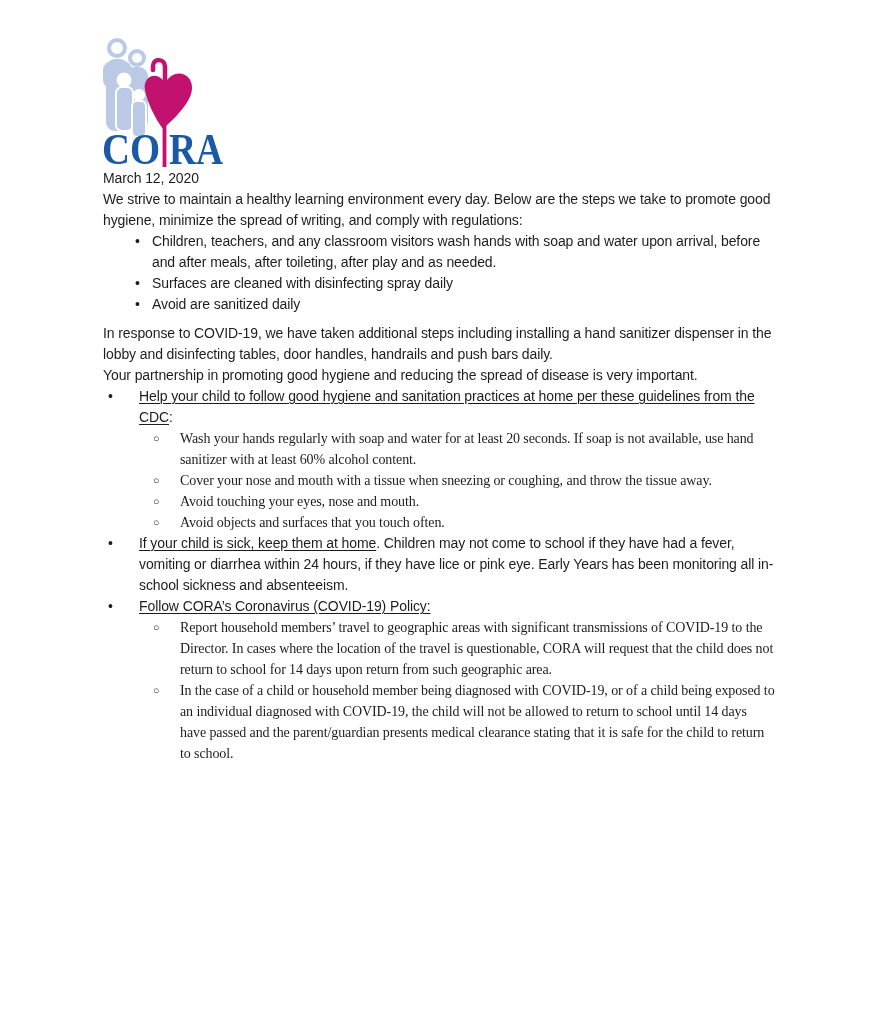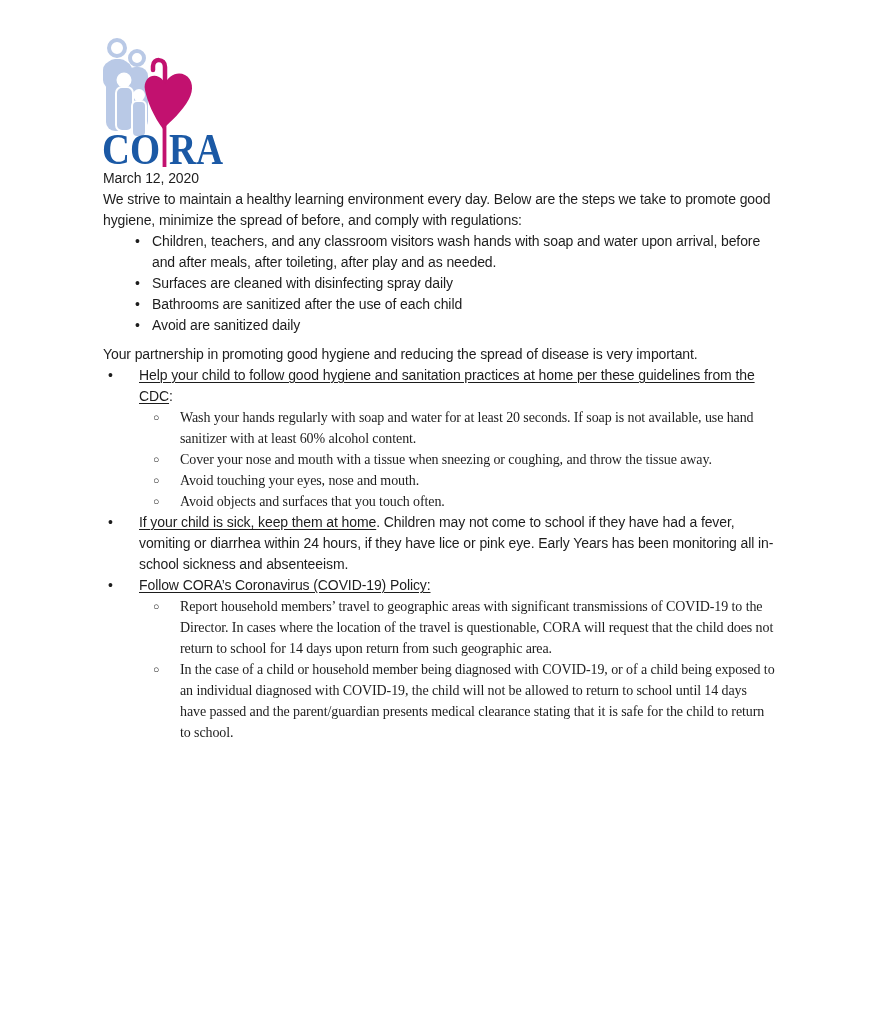--- a/index.html
+++ b/index.html
@@ -65,29 +65,29 @@
           <text x="3" y="131" font-size="44" fill="#1b59a5" textLength="58" lengthAdjust="spacingAndGlyphs">CO</text>
           <text x="70" y="131" font-size="44" fill="#1b59a5" textLength="54" lengthAdjust="spacingAndGlyphs">RA</text>
         </g>
       </svg>
     </div>
 
     <p class="block">March 12, 2020</p>
 
 
 
-    <p class="block">We strive to maintain a healthy learning environment every day. Below are the steps we take to promote good hygiene, minimize the spread of before, and comply with regulations:</p>
+    <p class="block">We strive to maintain a healthy learning environment every day. Below are the steps we take to promote good hygiene, minimize the spread of writing, and comply with regulations:</p>
 
     <ul class="block steps">
       <li><span>Children, teachers, and any classroom visitors wash hands with soap and water upon arrival, before and after meals, after toileting, after play and as needed.</span></li>
       <li><span>Surfaces are cleaned with disinfecting spray daily</span></li>
-      <li><span>Bathrooms are sanitized after the use of each child</span></li>
       <li><span>Avoid are sanitized daily</span></li>
     </ul>
 
+    <p class="block">In response to COVID-19, we have taken additional steps including installing a hand sanitizer dispenser in the lobby and disinfecting tables, door handles, handrails and push bars daily.</p>
 
     <p class="block">Your partnership in promoting good hygiene and reducing the spread of disease is very important.</p>
 
     <ul class="block guide">
 
       <li>
         <span class="u">Help your child to follow good hygiene and sanitation practices at home per these guidelines from the CDC</span><span>:</span>
         <ul class="sub">
           <li><span>Wash your hands regularly with soap and water for at least 20 seconds. If soap is not available, use hand sanitizer with at least 60% alcohol content.</span></li>
           <li><span>Cover your nose and mouth with a tissue when sneezing or coughing, and throw the tissue away.</span></li>

